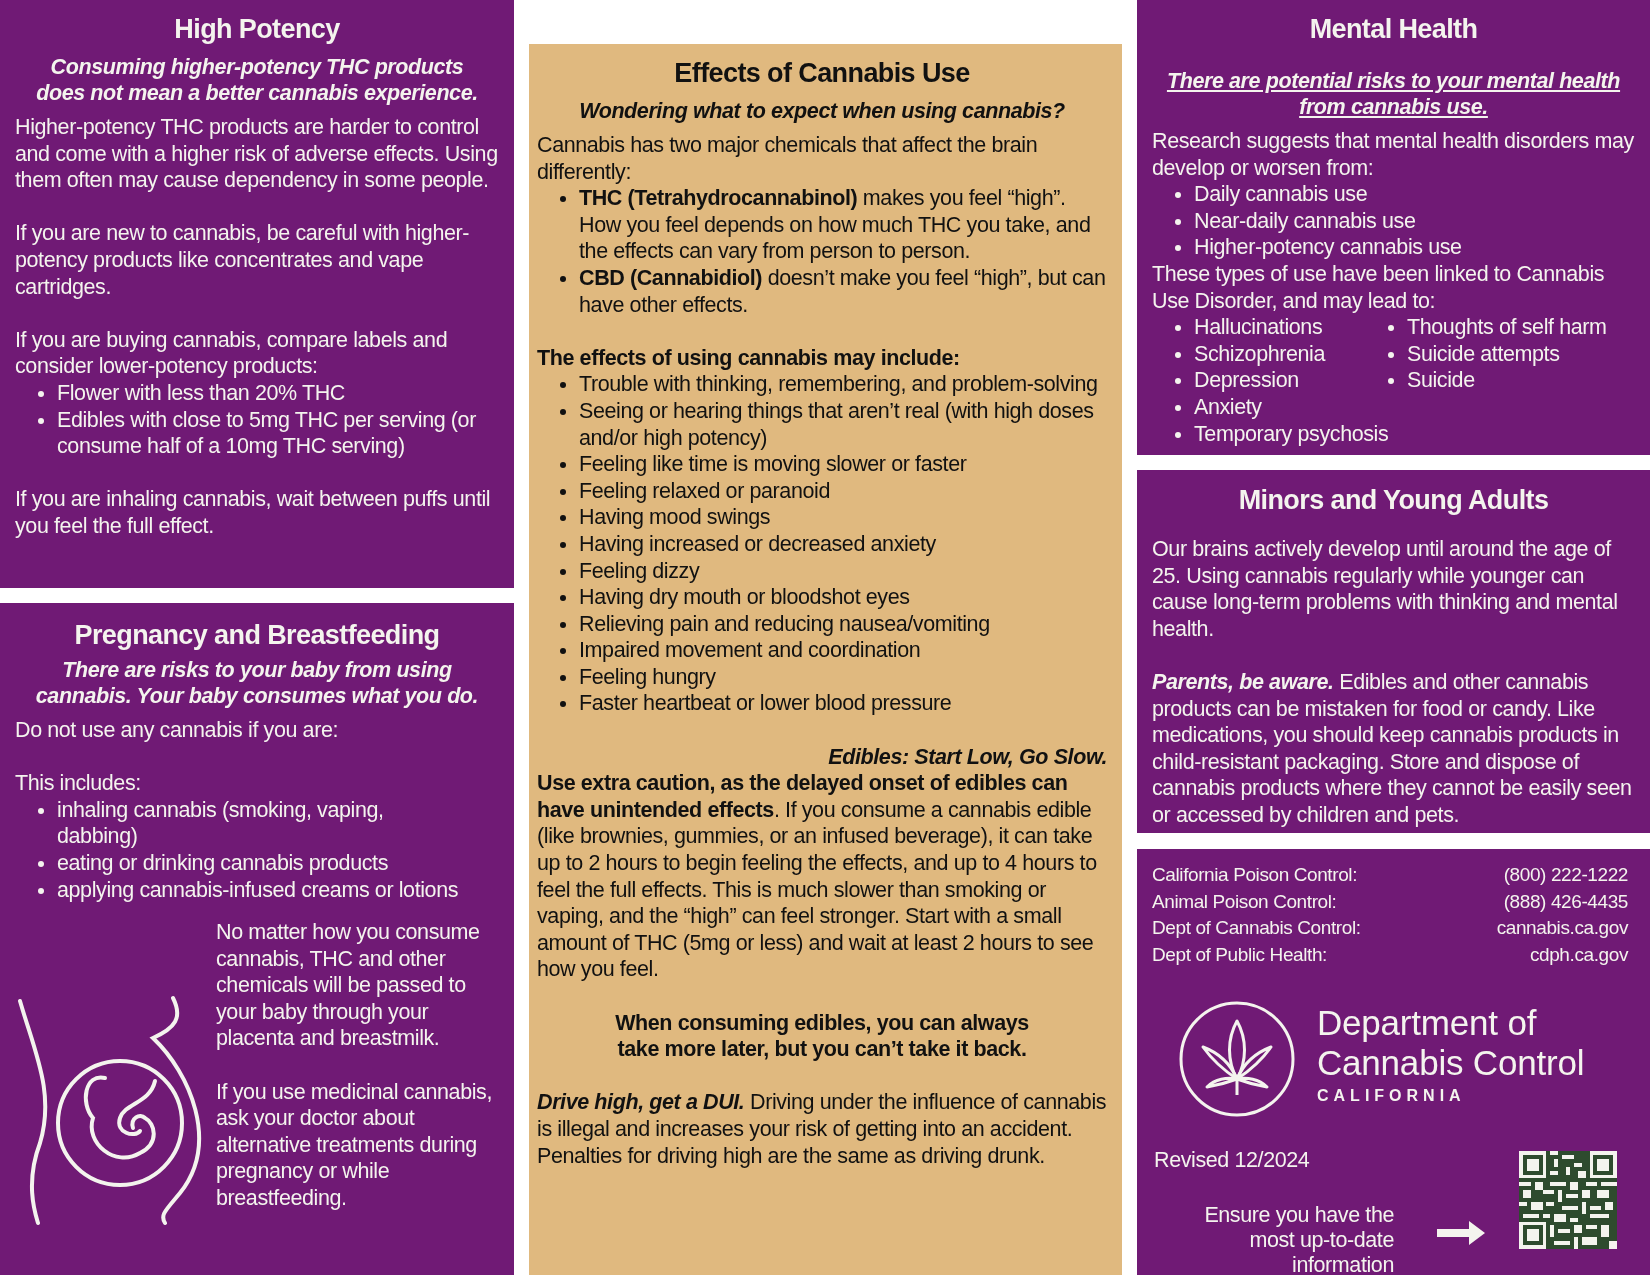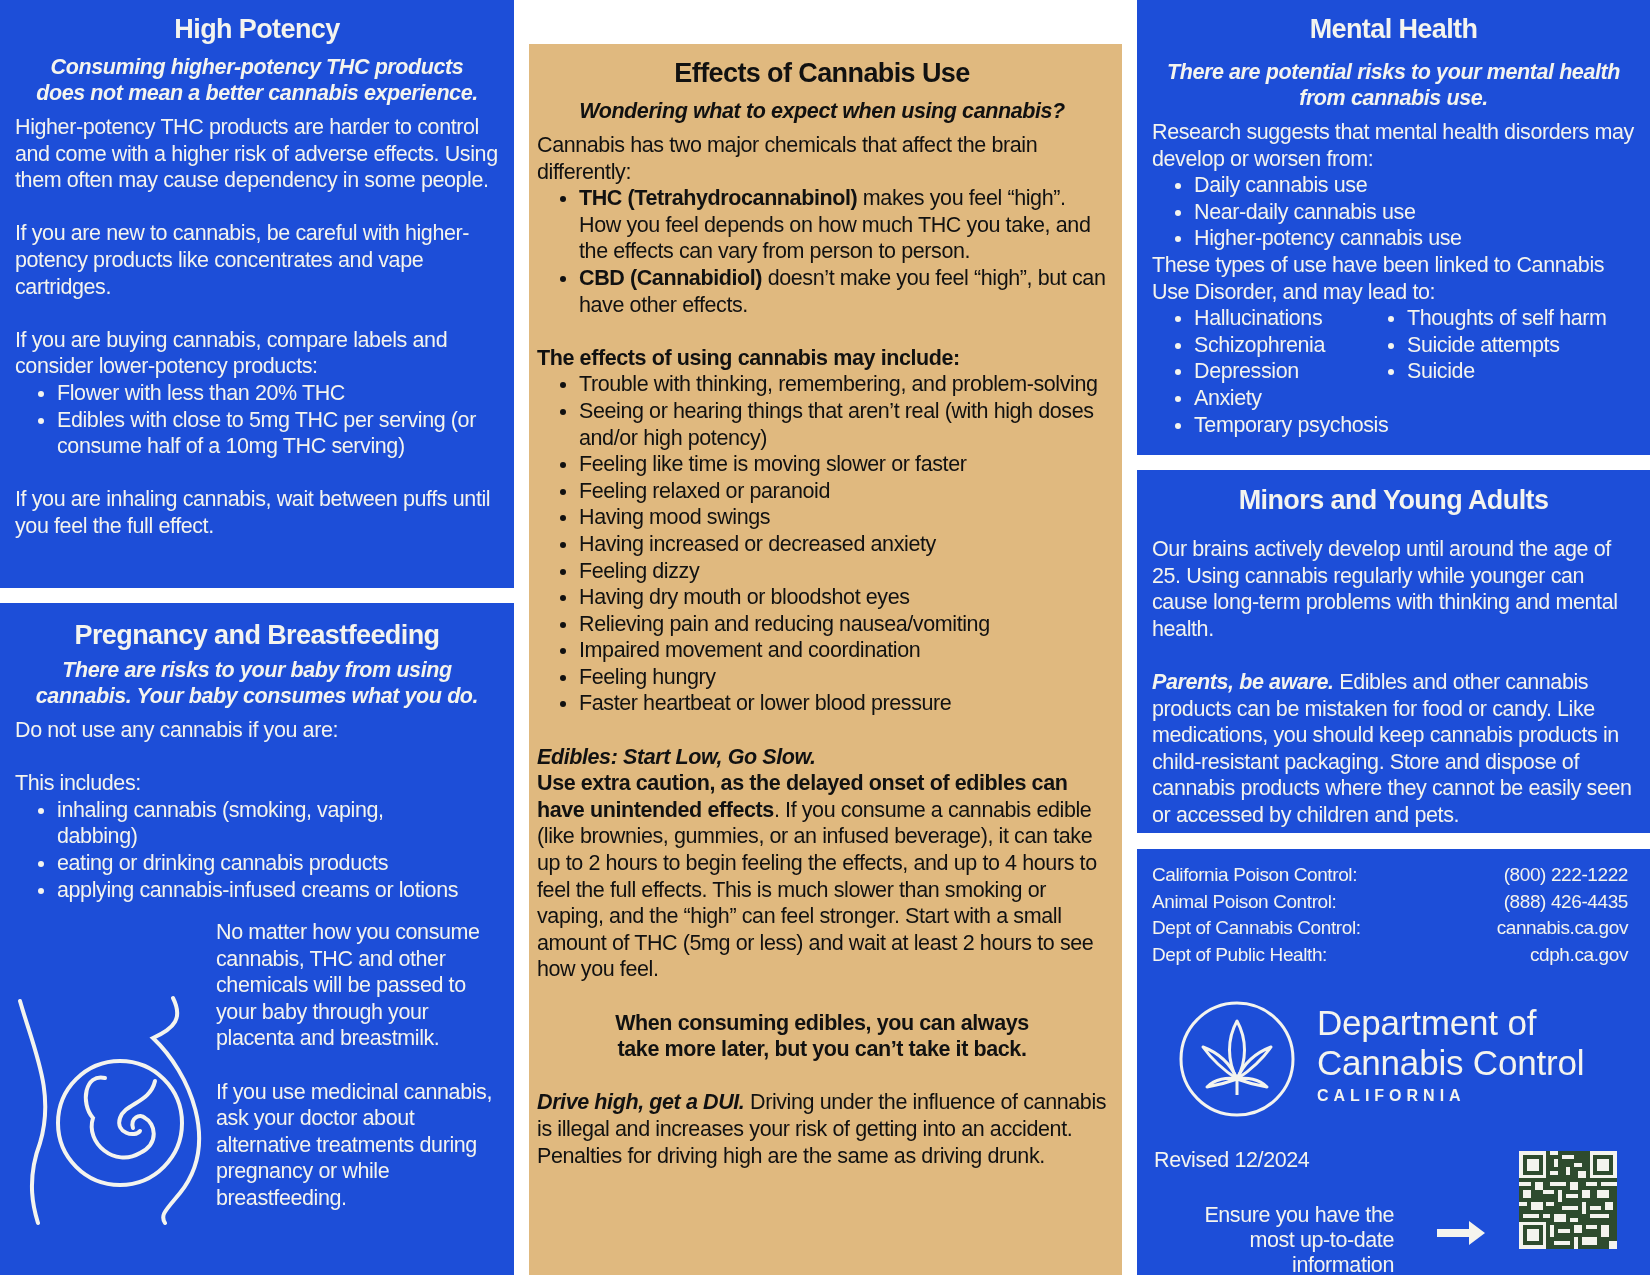--- a/index.html
+++ b/index.html
@@ -1,19 +1,19 @@
 <!DOCTYPE html>
 <html><head>
 <meta charset="utf-8">
 <style>
   html, body { margin:0; padding:0; }
   body { width:1650px; height:1275px; background:#ffffff; position:relative; overflow:hidden;
          font-family:"Liberation Sans", sans-serif; }
   .panel { position:absolute; box-sizing:border-box; }
-  .green { background:#1d4ed8; color:#f4f4ee; }
+  .green { background:#701a75; color:#f4f4ee; }
   .tan { background:#e0b97f; color:#111; }
   h2 { margin:0; text-align:center; font-size:27px; font-weight:bold; letter-spacing:-0.6px; }
   .sub { text-align:center; font-style:italic; font-weight:bold; font-size:21.5px; line-height:26px; letter-spacing:-0.4px; }
   .body { font-size:21.5px; line-height:26.6px; letter-spacing:-0.4px; }
   ul { margin:0; padding-left:42px; }
   li { padding-left:0; }
   p { margin:0; }
   .gap { height:26.6px; }
   .contacts { display:grid; grid-template-columns: 1fr auto; font-size:19px; line-height:26.5px; letter-spacing:-0.4px; }
   .contacts .v { text-align:right; }
@@ -89,32 +89,32 @@
       <li>Having mood swings</li>
       <li>Having increased or decreased anxiety</li>
       <li>Feeling dizzy</li>
       <li>Having dry mouth or bloodshot eyes</li>
       <li>Relieving pain and reducing nausea/vomiting</li>
       <li>Impaired movement and coordination</li>
       <li>Feeling hungry</li>
       <li>Faster heartbeat or lower blood pressure</li>
     </ul>
     <div class="gap"></div>
-    <p style="font-weight:bold;font-style:italic;">Edibles: Start Low, Go Slow.</p>
+    <p style="font-weight:bold;font-style:italic;text-align:right;">Edibles: Start Low, Go Slow.</p>
     <p><b>Use extra caution, as the delayed onset of edibles can have unintended effects</b><span>. If you consume a cannabis edible (like brownies, gummies, or an infused beverage), it can take up to 2 hours to begin feeling the effects, and up to 4 hours to feel the full effects. This is much slower than smoking or vaping, and the “high” can feel stronger. Start with a small amount of THC (5mg or less) and wait at least 2 hours to see how you feel.</span></p>
     <div class="gap"></div>
     <p style="font-weight:bold;text-align:center;padding:0 60px;">When consuming edibles, you can always take more later, but you can’t take it back.</p>
     <div class="gap"></div>
     <p><b><i>Drive high, get a DUI.</i></b><span> Driving under the influence of cannabis is illegal and increases your risk of getting into an accident. Penalties for driving high are the same as driving drunk.</span></p>
   </div>
 </div>
 
 <div class="panel green" style="left:1137px;top:0;width:513px;height:455px;padding:14px 15px 0 15px;">
   <h2>Mental Health</h2>
-  <div class="sub" style="margin-top:14px;padding:0 10px;">There are potential risks to your mental health from cannabis use.</div>
+  <div class="sub" style="margin-top:23px;padding:0 10px;text-decoration:underline;">There are potential risks to your mental health from cannabis use.</div>
   <div class="body" style="margin-top:8px;">
     <p>Research suggests that mental health disorders may develop or worsen from:</p>
     <ul>
       <li>Daily cannabis use</li>
       <li>Near-daily cannabis use</li>
       <li>Higher-potency cannabis use</li>
     </ul>
     <p>These types of use have been linked to Cannabis Use Disorder, and may lead to:</p>
     <div class="twocol">
       <ul style="width:175px;">

